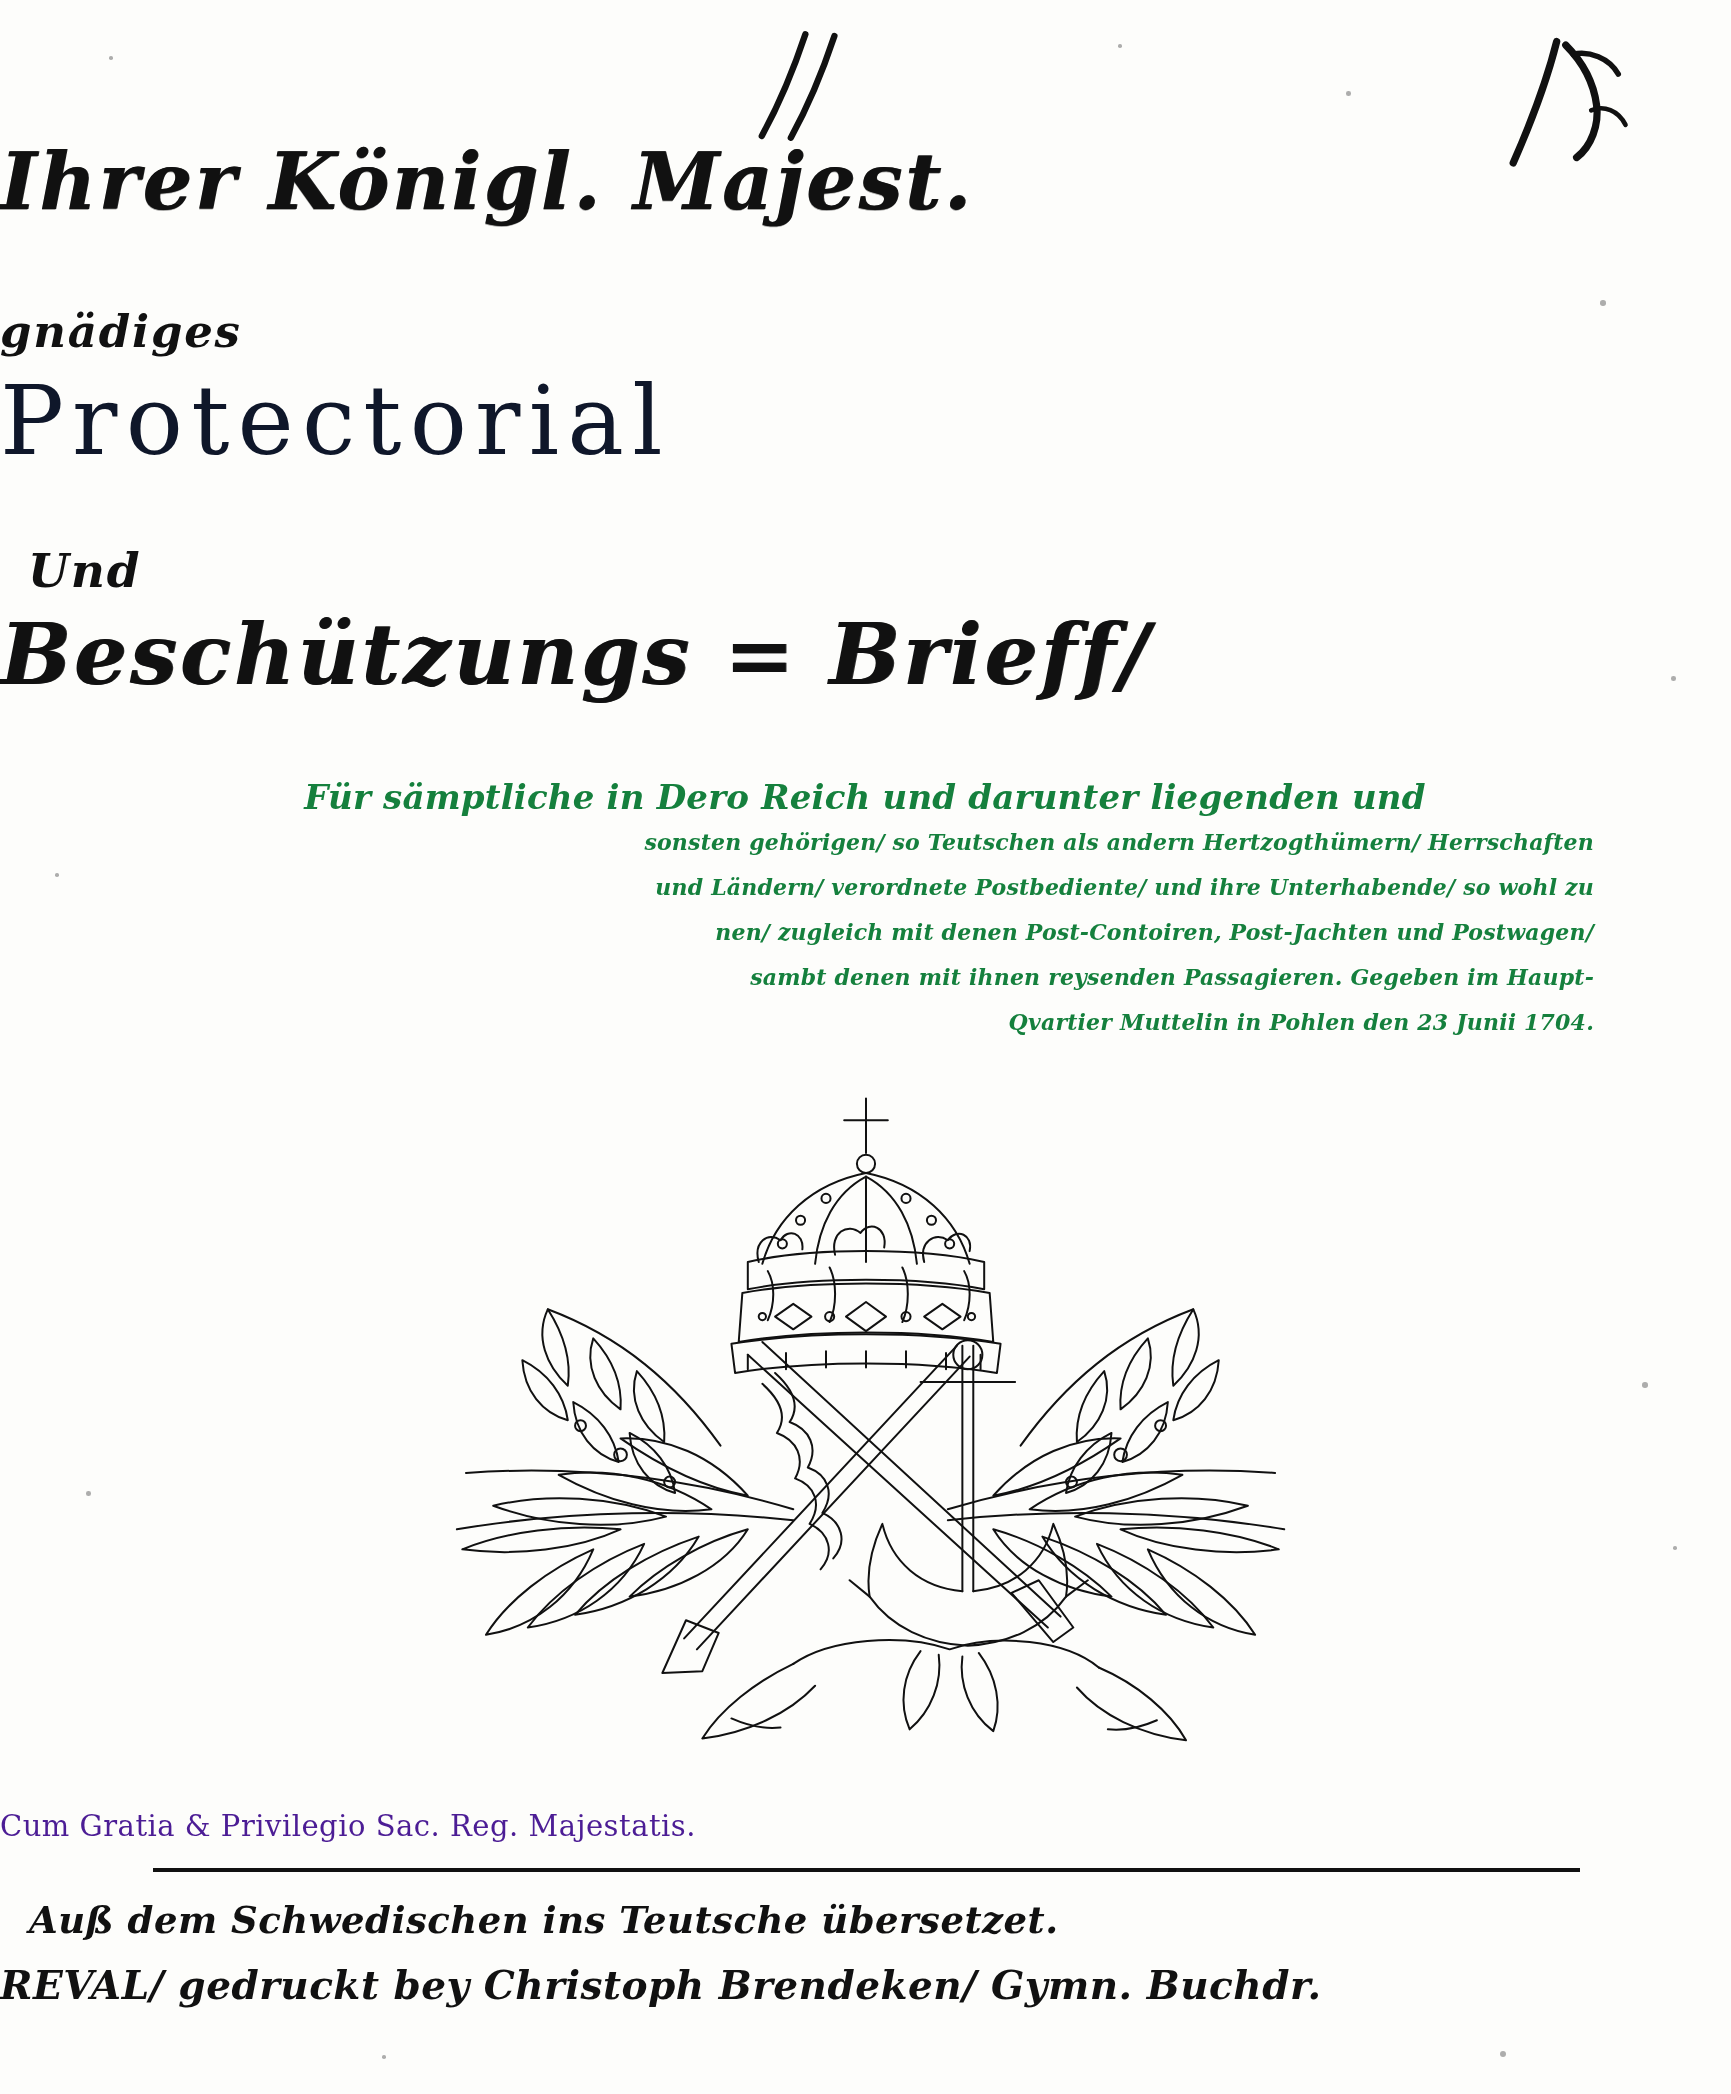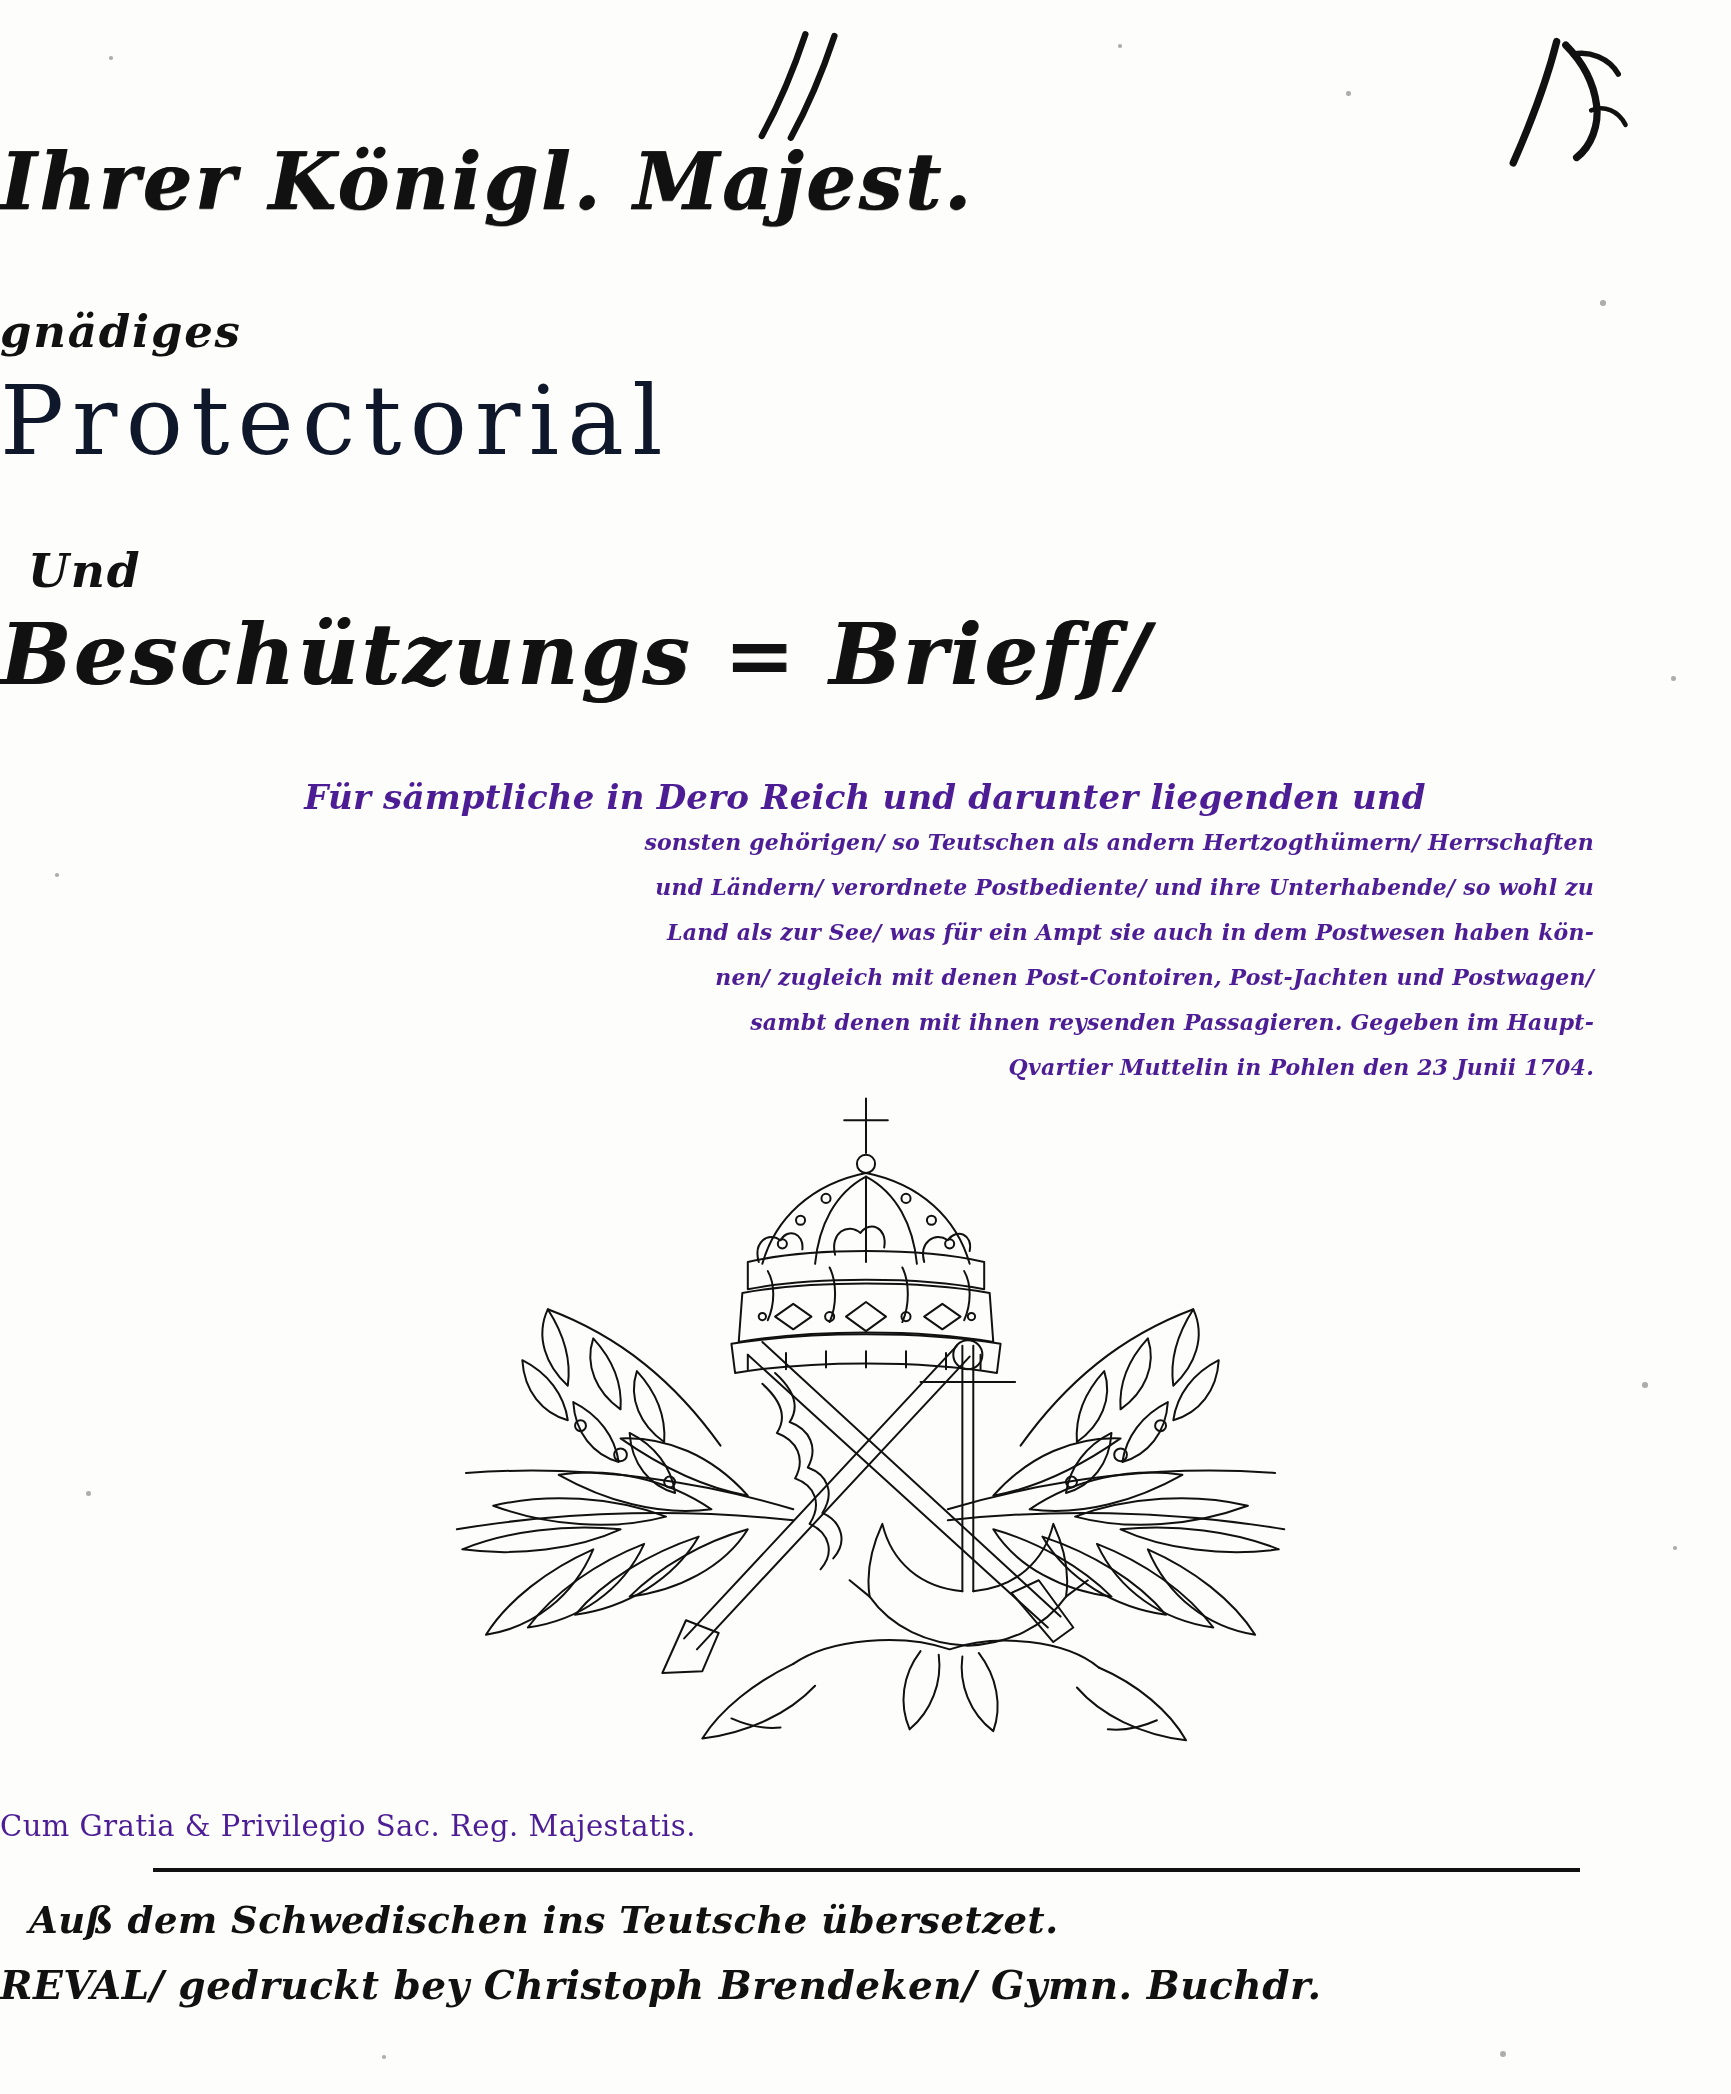--- a/index.html
+++ b/index.html
@@ -104,21 +104,21 @@
     text-align: center;
   }
   .body-block .bl {
     font-family: "DejaVu Serif", serif;
     font-style: italic;
     font-weight: 600;
     font-size: 34px;
     line-height: 45px;
     letter-spacing: 0.2px;
     white-space: nowrap;
-    color: #4c1d95;
+    color: #15803d;
   }
   .body-block .bl.narrow {
     font-size: 22px;
     text-align: right;
   }
 
   
   .emblem {
     position: absolute;
     top: 1082px;
@@ -216,21 +216,20 @@
   <div class="t1">Ihrer Königl. Majest.</div>
   <div class="t2">gnädiges</div>
   <div class="t3">Protectorial</div>
   <div class="t4">Und</div>
   <div class="t5">Beschützungs = Brieff/</div>
 
   <div class="body-block">
     <div class="bl">Für sämptliche in Dero Reich und darunter liegenden und</div>
     <div class="bl narrow">sonsten gehörigen/ so Teutschen als andern Hertzogthümern/ Herrschaften</div>
     <div class="bl narrow">und Ländern/ verordnete Postbediente/ und ihre Unterhabende/ so wohl zu</div>
-    <div class="bl narrow">Land als zur See/ was für ein Ampt sie auch in dem Postwesen haben kön-</div>
     <div class="bl narrow">nen/ zugleich mit denen Post-Contoiren, Post-Jachten und Postwagen/</div>
     <div class="bl narrow">sambt denen mit ihnen reysenden Passagieren.  Gegeben im Haupt-</div>
     <div class="bl narrow">Qvartier Muttelin in Pohlen den 23 Junii 1704.</div>
   </div>
 
   <div class="emblem">
     <svg viewBox="0 0 1200 760" xmlns="http://www.w3.org/2000/svg">
       <g stroke="#111" fill="none" stroke-width="2.2" stroke-linecap="round" stroke-linejoin="round">
 
         <g>

